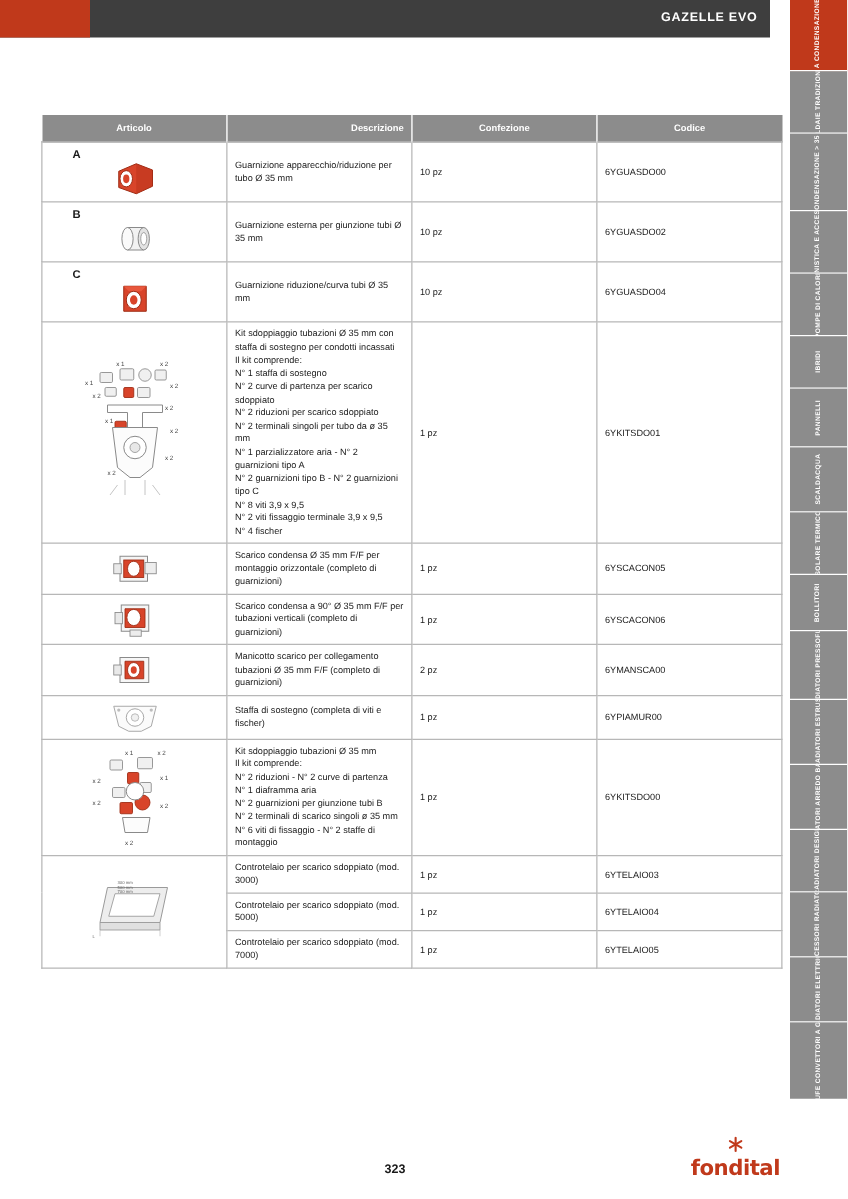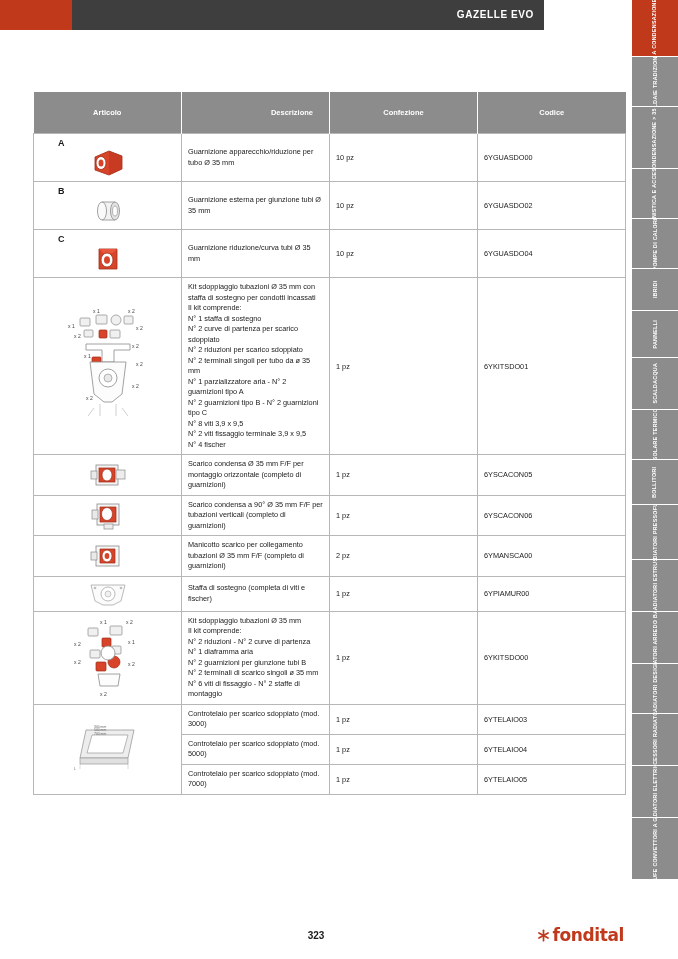--- a/index.html
+++ b/index.html
@@ -13,21 +13,21 @@
     position: relative;
     width: 678px; height: 959px;
     overflow: hidden;
     background: #ffffff;
   }
 
   
   .header-bar {
     position: absolute;
     top: 0; left: 0;
-    width: 544px; height: 30px;
+    width: 616px; height: 30px;
     background: #3e3e3e;
   }
   .header-red {
     position: absolute;
     top: 0; left: 0;
     width: 72px; height: 30px;
     background: #c0391b;
   }
   .header-title {
     position: absolute;
@@ -81,21 +81,21 @@
     width: 593px;
     border-collapse: collapse;
     table-layout: fixed;
   }
   table.prodotti th {
     background: #8c8c8c;
     color: #ffffff;
     font-size: 7.5px;
     font-weight: bold;
     height: 15px;
-    padding: 16px;
+    padding: 6px;
     text-align: center;
     border-right: 1px solid #ffffff;
   }
   table.prodotti th.first { border-left: none; }
   table.prodotti th:last-child { border-right: none; }
   table.prodotti td {
     border: 1px solid #b7b7b7;
     font-size: 7.3px;
     color: #1a1a1a;
     padding: 4px 6px;
@@ -131,20 +131,21 @@
     font-weight: bold;
     color: #1a1a1a;
   }
   .logo {
     position: absolute;
     bottom: 14px;
     right: 54px;
     display: flex;
     align-items: center;
     gap: 3px;
+    flex-direction: column;
   }
   .logo-mark { width: 13px; height: 13px; }
   .logo-text {
     font-size: 17px;
     font-weight: bold;
     color: #c0391b;
     letter-spacing: -0.4px;
     font-family: "DejaVu Sans", sans-serif;
   }
 </style>

